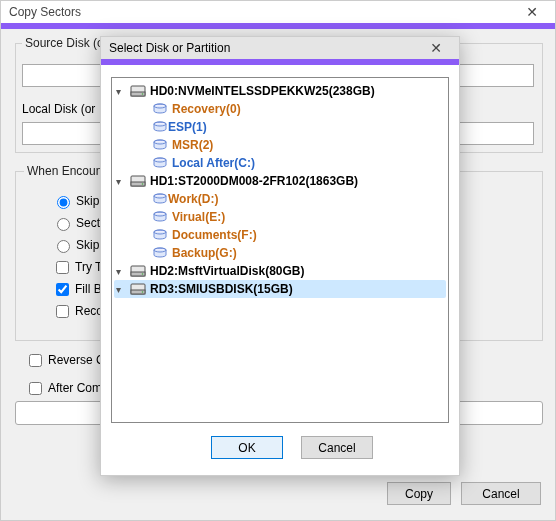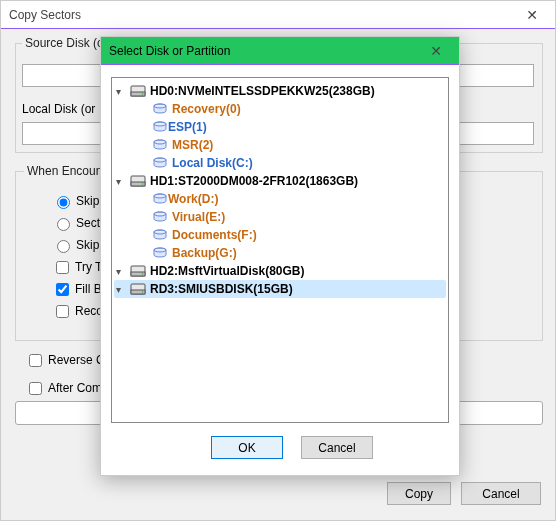--- a/index.html
+++ b/index.html
@@ -2,21 +2,21 @@
 <html><head>
 <meta charset="utf-8">
 <style>
   * { box-sizing: border-box; }
   body {
     margin:0; padding:0; font-family:"Segoe UI",Tahoma,sans-serif; font-size:12px;
     background:#fff; color:#000; width:556px; height:521px; overflow:hidden;
   }
   .window { position:absolute; border:1px solid #ccc; background:#f0f0f0; }
   .titlebar { display:flex; align-items:center; justify-content:space-between;
-              height:28px; padding:0 8px; background:#fff; border-bottom:1px solid #8b5cf6;}
+              height:28px; padding:0 8px; background:#fff; border-bottom:6px solid #8b5cf6;}
   .titlebar .tb-title { color:#444; }
   .titlebar .tb-close { width:30px; height:28px; display:flex; align-items:center; justify-content:center;
                         color:#444; font-family:Arial; font-size:14px;}
   
   .bgwin { left:0; top:0; width:556px; height:521px; background:#f0f0f0;}
   .group { position:absolute; border:1px solid #d0d0d0; background:#f0f0f0;}
   .group .legend { position:absolute; top:-8px; left:8px; background:#f0f0f0; padding:0 3px; color:#222; }
   .ro-box { position:absolute; border:1px solid #aaa; background:#fff; height:23px;}
   .radio, .check { display:flex; align-items:center; height:22px; }
   .radio input, .check input { margin-right:6px; }
@@ -93,21 +93,21 @@
       <span>After Comp</span>
     </label>
 
   <div class="ro-box" style="left:14px; top:400px; width:528px; height:24px; border-radius:3px;"></div>
 
   <div class="btn" style="position:absolute; right:104px; bottom:15px; width:64px;">Copy</div>
   <div class="btn" style="position:absolute; right:14px; bottom:15px; width:80px;">Cancel</div>
 </div>
 
 <div class="window modal">
-  <div class="titlebar" style="background:#22c55e;">
+  <div class="titlebar" style="background:#e5e5e5;">
     <span class="tb-title" style="color:#000;">Select Disk or Partition</span>
     <span class="tb-close">✕</span>
   </div>
 
   <div class="tree" id="tree">
       <div class="node disk">
         <span class="twisty">▾</span>
         <svg width="16" height="14" viewBox="0 0 16 14">
           <rect x="1" y="2" width="14" height="10" rx="1" fill="#e8e8e8" stroke="#555"></rect>
           <rect x="1" y="8" width="14" height="4" fill="#bfbfbf" stroke="#555"></rect>
@@ -142,21 +142,21 @@
         </svg>
         <span class="nlabel" style="margin-left:4px;">MSR(2)</span>
       </div>
       <div class="node part linky">
         <span class="twisty"></span>
         <svg width="16" height="14" viewBox="0 0 16 14">
           <ellipse cx="8" cy="4" rx="6" ry="2" fill="#eef" stroke="#6a8ad6"></ellipse>
           <path d="M2 4 v5 a6 2 0 0 0 12 0 v-5" fill="#dfe8fb" stroke="#6a8ad6"></path>
           <ellipse cx="8" cy="4" rx="6" ry="2" fill="none" stroke="#6a8ad6"></ellipse>
         </svg>
-        <span class="nlabel" style="margin-left:4px;">Local Disk(C:)</span>
+        <span class="nlabel" style="margin-left:4px;">Local After(C:)</span>
       </div>
       <div class="node disk">
         <span class="twisty">▾</span>
         <svg width="16" height="14" viewBox="0 0 16 14">
           <rect x="1" y="2" width="14" height="10" rx="1" fill="#e8e8e8" stroke="#555"></rect>
           <rect x="1" y="8" width="14" height="4" fill="#bfbfbf" stroke="#555"></rect>
           <circle cx="12.5" cy="10" r="0.8" fill="#4a4"></circle>
         </svg>
         <span class="nlabel" style="margin-left:4px;">HD1:ST2000DM008-2FR102(1863GB)</span>
       </div>

